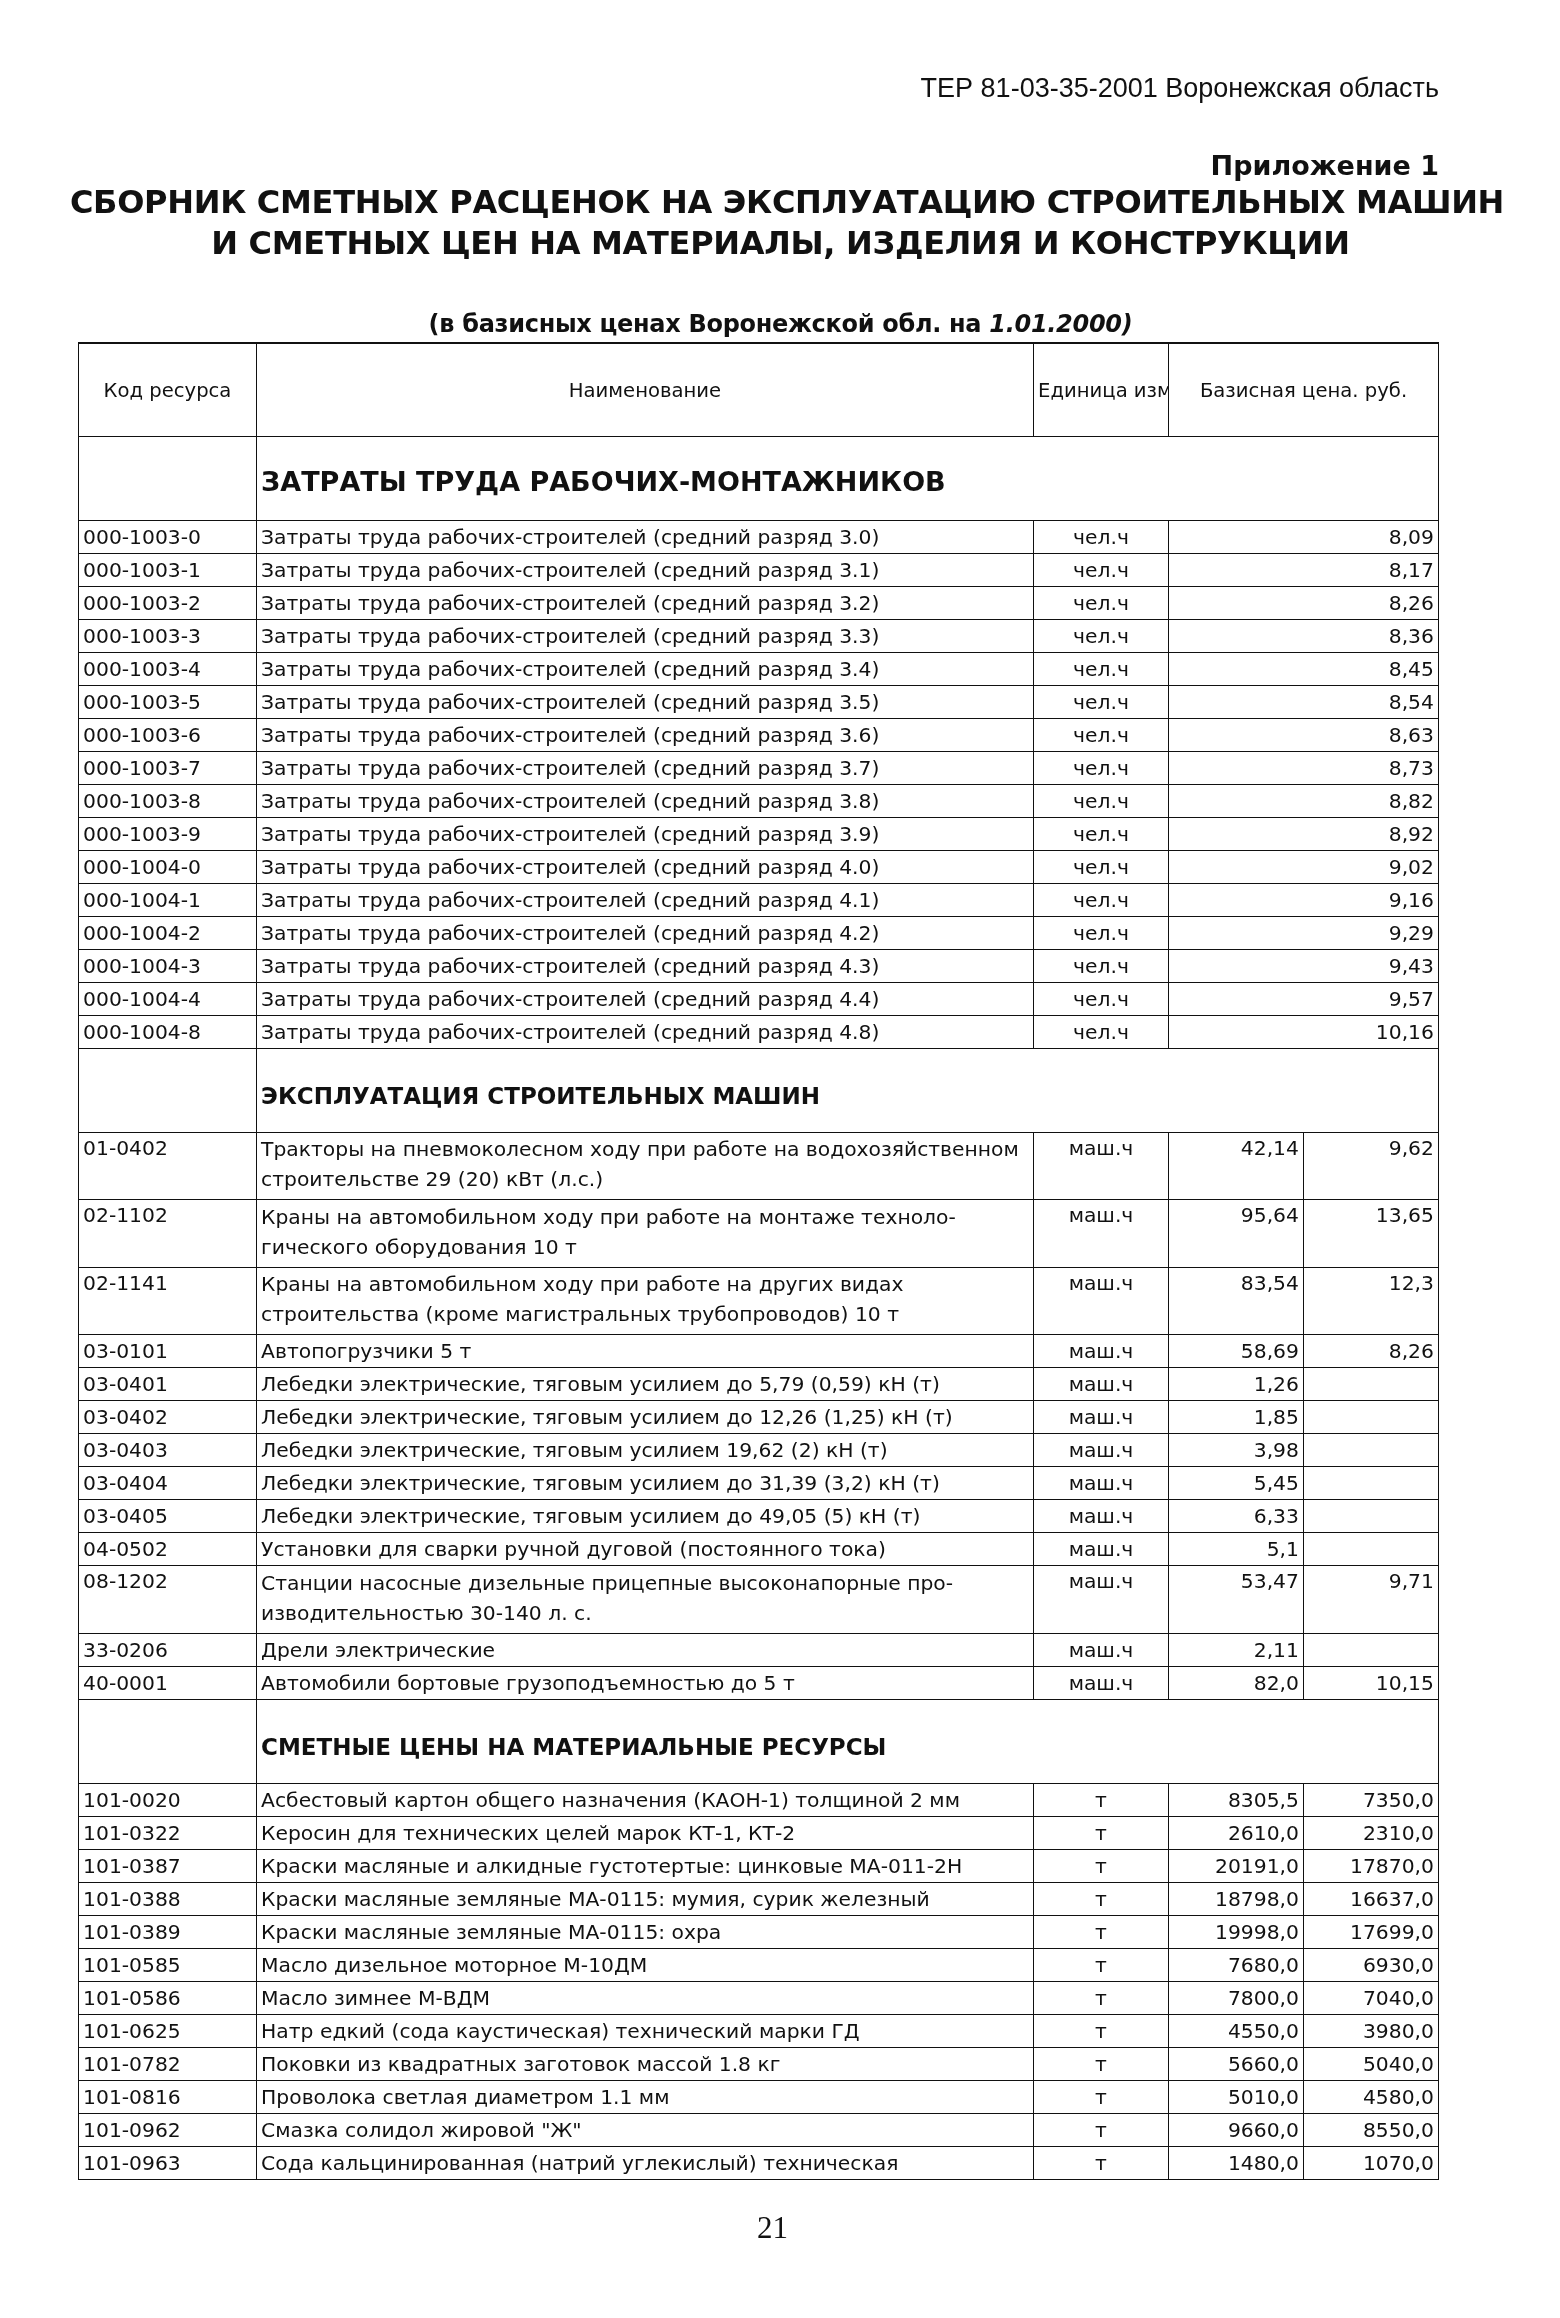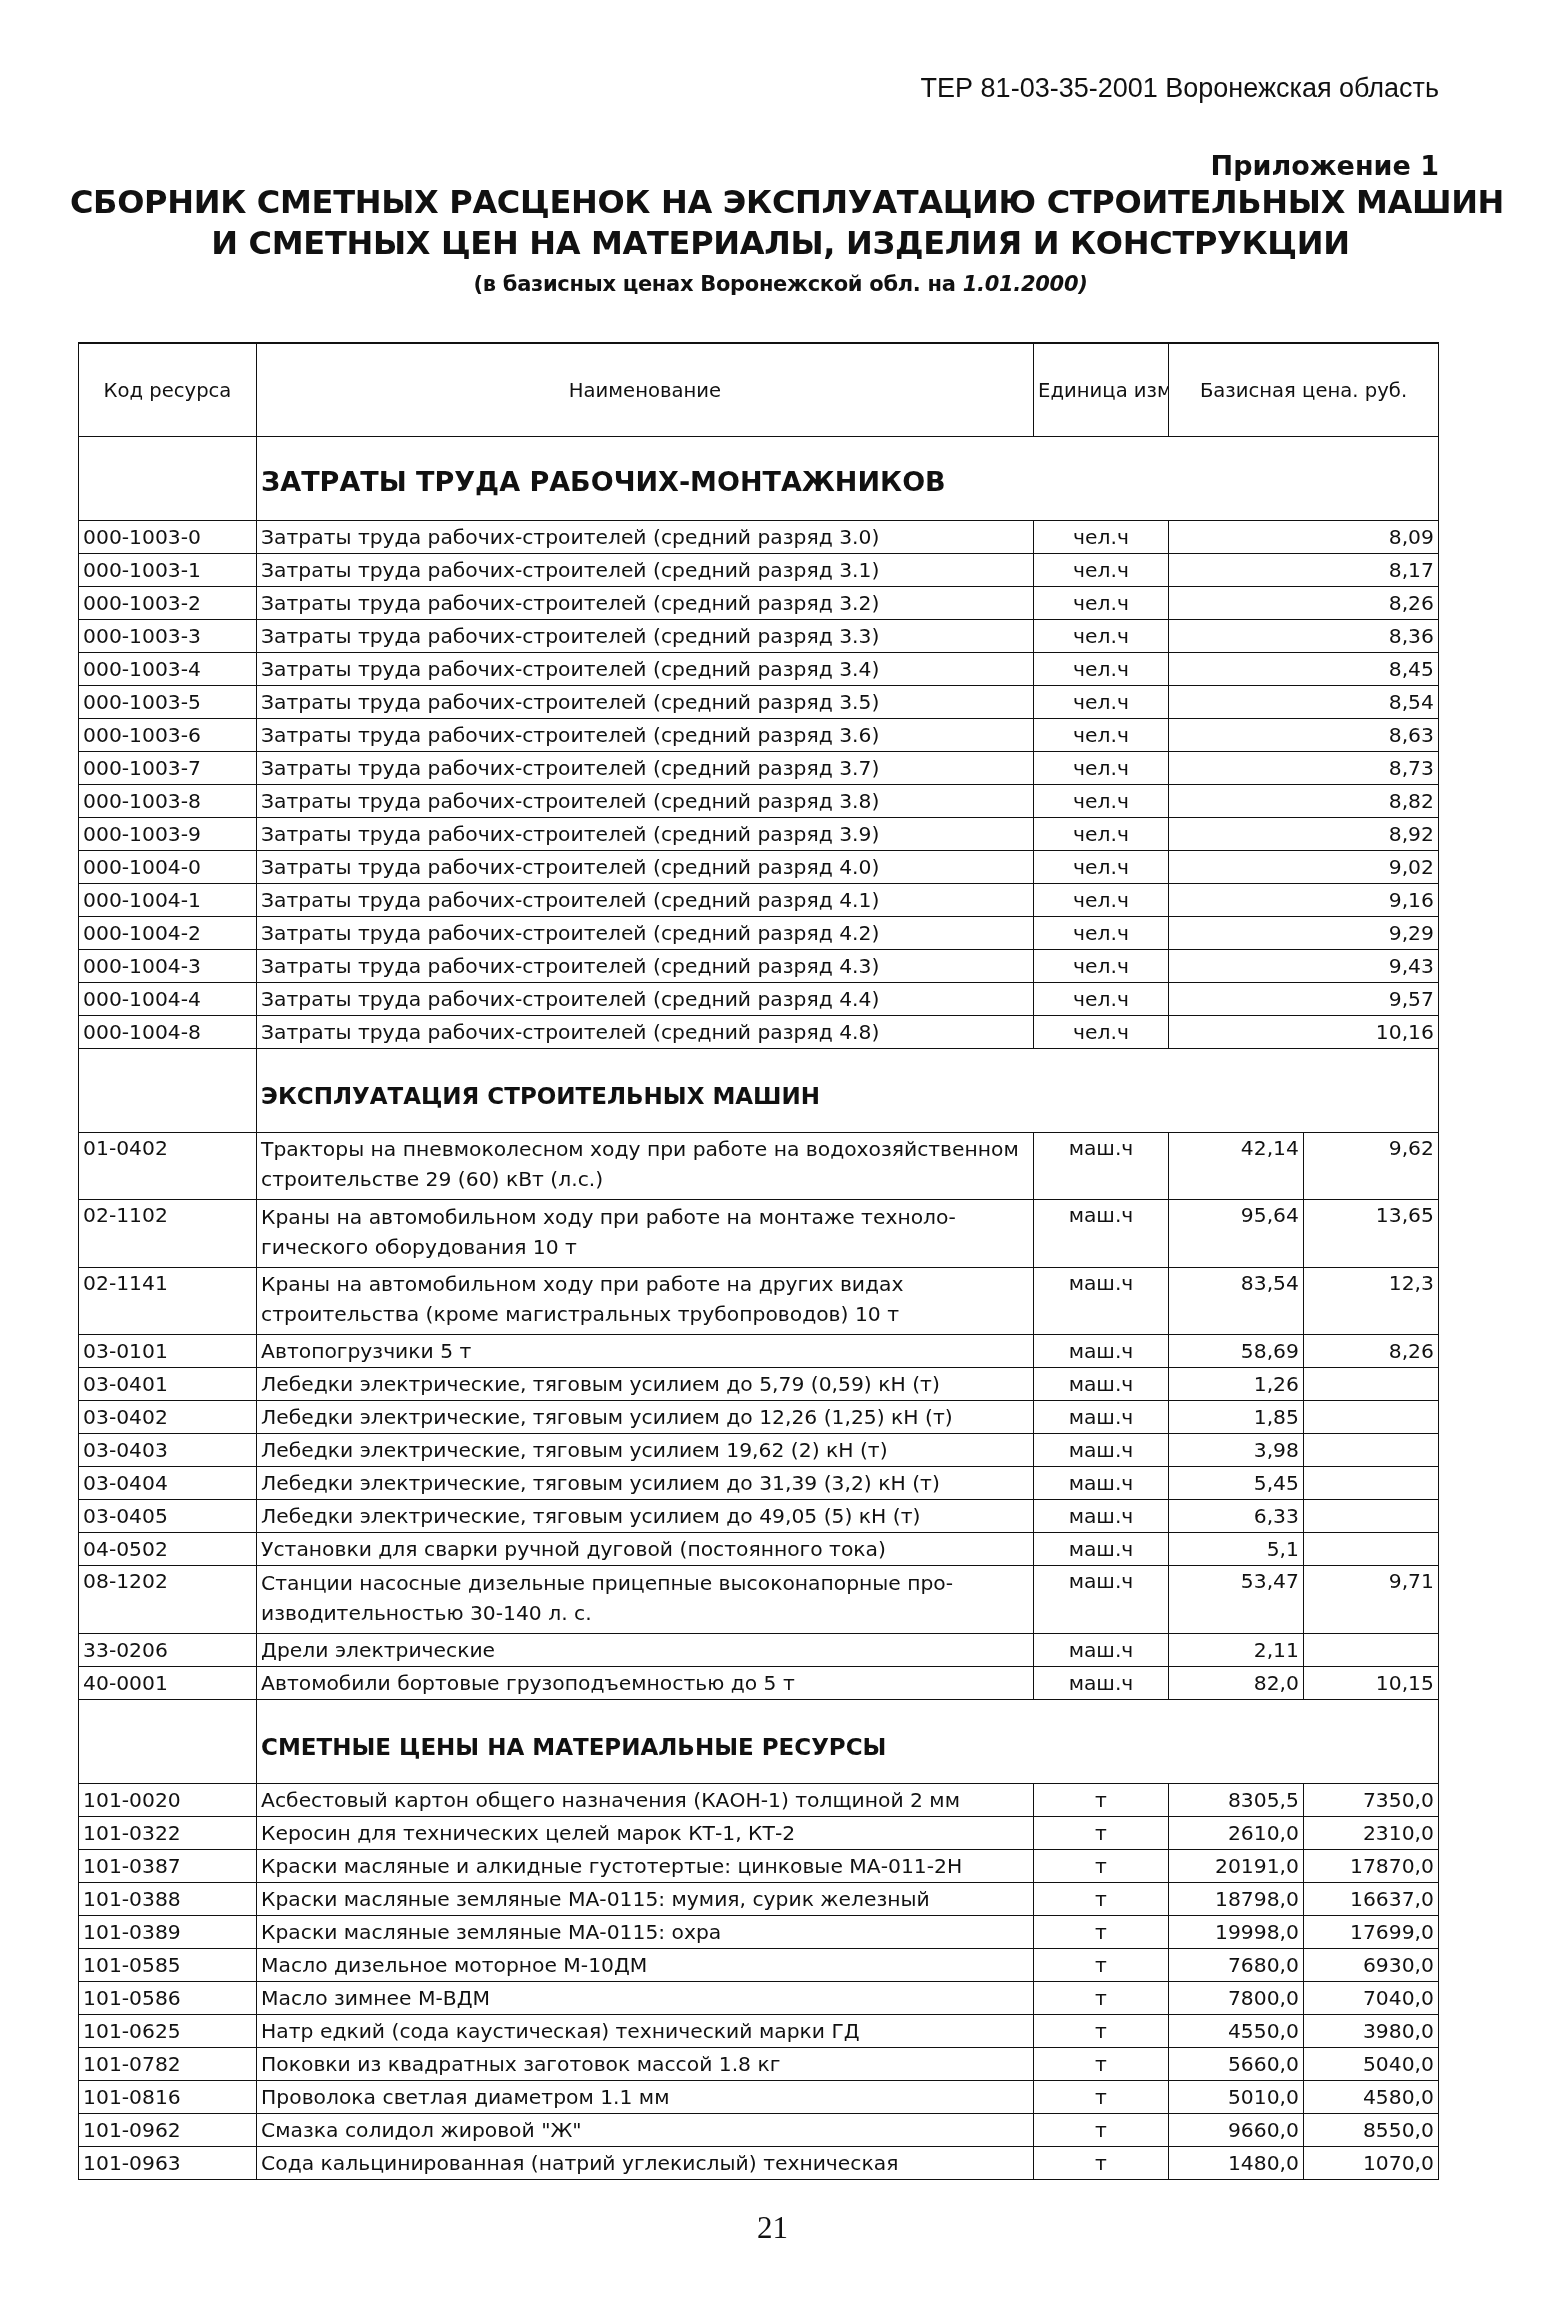--- a/index.html
+++ b/index.html
@@ -11,21 +11,21 @@
   .appendix {
     position: absolute; right: 122px; top: 150px;
     font-family: "DejaVu Sans", sans-serif; font-weight: bold; font-size: 27px;
   }
   .title-block {
     position: absolute; left: 0; width: 1561px; top: 182px; text-align: center;
     font-family: "DejaVu Sans", sans-serif; font-weight: bold; font-size: 32px; line-height: 41px;
     letter-spacing: -0.3px;
   }
   .title-block .line1 { padding-left: 13px; }
-  .title-block .line3 { font-size: 21px; }
+  .title-block .line3 { font-size: 24px; margin-top: 40px; }
   .title-block .line3 i { font-style: italic; }
 
   table.res {
     position: absolute; left: 78px; top: 342px; width: 1176px;
     border-collapse: collapse; table-layout: fixed;
     font-family: "DejaVu Sans", sans-serif; font-size: 20.3px; color: #111;
   }
   table.res td, table.res th {
     border: 1.4px solid #111; padding: 0 4.1px; vertical-align: top; overflow: hidden;
     white-space: nowrap;
@@ -192,21 +192,21 @@
         <td class="name">Затраты труда рабочих-строителей (средний разряд 4.8)</td>
         <td class="unit">чел.ч</td>
         <td class="num-merged" colspan="2">10,16</td>
       </tr>
       <tr class="section s2">
         <td></td>
         <td colspan="4" class="sec-title">ЭКСПЛУАТАЦИЯ СТРОИТЕЛЬНЫХ МАШИН</td>
       </tr>
       <tr class="row tall">
         <td class="code">01-0402</td>
-        <td class="name">Тракторы на пневмоколесном ходу при работе на водохозяйственном строительстве 29 (60) кВт (л.с.)</td>
+        <td class="name">Тракторы на пневмоколесном ходу при работе на водохозяйственном строительстве 29 (20) кВт (л.с.)</td>
         <td class="unit">маш.ч</td>
         <td class="num">42,14</td>
         <td class="num">9,62</td>
       </tr>
       <tr class="row tall">
         <td class="code">02-1102</td>
         <td class="name">Краны на автомобильном ходу при работе на монтаже техноло-гического оборудования 10 т</td>
         <td class="unit">маш.ч</td>
         <td class="num">95,64</td>
         <td class="num">13,65</td>

